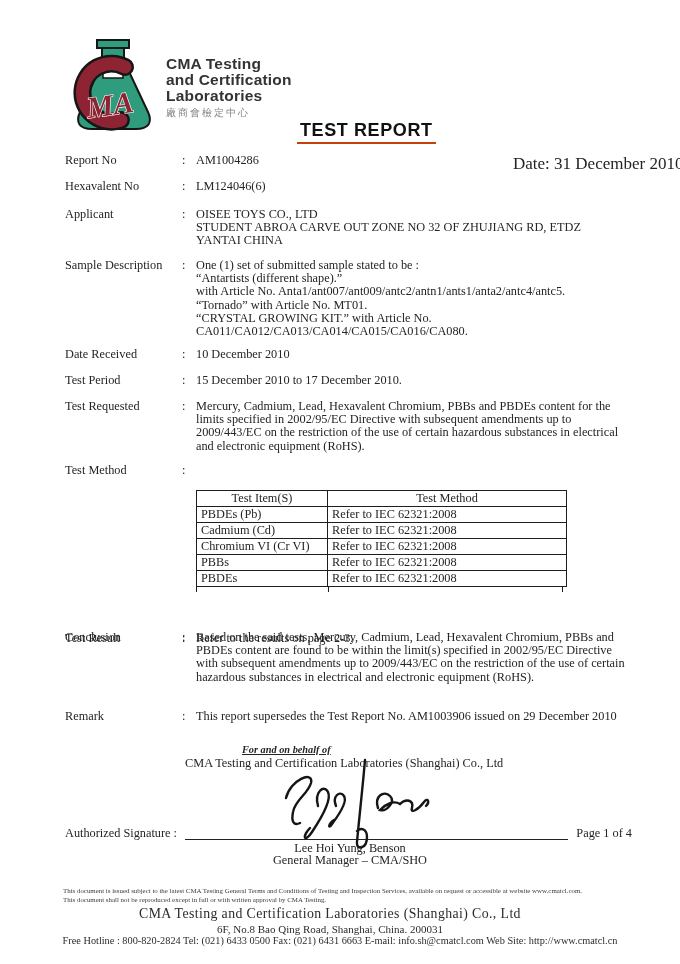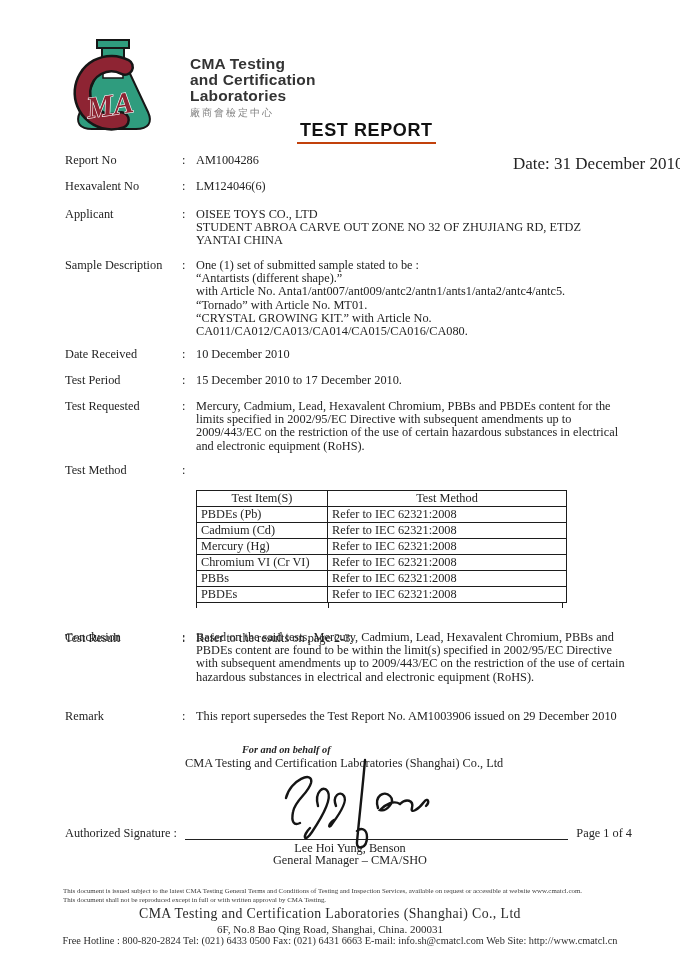--- a/index.html
+++ b/index.html
@@ -4,21 +4,21 @@
 <style>
   html,body{margin:0;padding:0;background:#d8d8d8;}
   .page{
     position:relative;width:680px;height:964px;background:#ffffff;
     font-family:"Liberation Serif", serif;color:#242424;overflow:hidden;
     margin:0 auto;
   }
   
   .logo-wrap{position:absolute;left:60px;top:38px;display:flex;align-items:flex-start;}
   .logo-mark{width:106px;height:104px;flex:none;}
-  .logo-text{margin-left:24px;margin-top:18px;font-family:"Liberation Sans",sans-serif;}
+  .logo-text{margin-left:0;margin-top:18px;font-family:"Liberation Sans",sans-serif;}
   .logo-text .lt{font-weight:bold;font-size:15.5px;line-height:16px;color:#333333;letter-spacing:0.2px;}
   .logo-text .cn{font-size:10px;color:#838383;letter-spacing:2px;margin-top:2px;}
   .report-title{
     position:absolute;left:297px;top:120px;
     font-family:"Liberation Sans",sans-serif;font-weight:bold;font-size:18px;
     letter-spacing:0.6px;color:#111;border-bottom:2px solid #c2410c;padding:0 3px 1px 3px;
   }
   .date-line{position:absolute;left:513px;top:154px;font-size:17px;white-space:nowrap;}
   
   .row{position:absolute;left:65px;right:48px;display:flex;font-size:12.3px;line-height:13.2px;}
@@ -32,21 +32,21 @@
     border:1px solid #1d1d1d;font-size:12.3px;line-height:13.5px;
     padding:0 4px;height:15px;
   }
   .method-table .c1{width:122px;}
   .method-table .c2{width:230px;}
   .method-table .hdr td{text-align:center;}
   .table-stub{margin-left:131px;width:367px;height:5px;
     border-left:1px solid #1d1d1d;border-right:1px solid #1d1d1d;box-sizing:border-box;}
   .table-stub .mid{width:131px;height:100%;border-right:1px solid #1d1d1d;}
   
-  .behalf{position:absolute;left:242px;top:744px;font-size:10.3px;font-weight:bold;font-style:italic;}
+  .behalf{position:absolute;left:242px;top:744px;font-size:10.3px;font-weight:bold;font-style:italic;text-decoration:underline;}
   .sig-company{position:absolute;left:185px;top:756px;font-size:12.3px;}
   .sig-svg{position:absolute;left:272px;top:758px;z-index:2;}
   .auth-row{position:absolute;left:65px;right:48px;top:826px;display:flex;align-items:flex-end;font-size:12.3px;}
   .auth-label{white-space:nowrap;}
   .auth-line{flex:1;border-bottom:1.4px solid #222;height:11px;margin:0 8px 1px 8px;}
   .auth-page{white-space:nowrap;}
   .sig-name{position:absolute;left:225px;top:841px;width:250px;text-align:center;font-size:12.3px;}
   .sig-role{position:absolute;left:225px;top:853px;width:250px;text-align:center;font-size:12.3px;}
   
   .terms{position:absolute;left:63px;right:28px;font-size:6.9px;line-height:8px;color:#3a3a3a;}
@@ -152,24 +152,20 @@
       </tr>
       <tr>
         <td>PBDEs (Pb)</td>
         <td>Refer to IEC 62321:2008</td>
       </tr>
       <tr>
         <td>Cadmium (Cd)</td>
         <td>Refer to IEC 62321:2008</td>
       </tr>
       <tr>
-        <td>Mercury (Hg)</td>
-        <td>Refer to IEC 62321:2008</td>
-      </tr>
-      <tr>
         <td>Chromium VI (Cr VI)</td>
         <td>Refer to IEC 62321:2008</td>
       </tr>
       <tr>
         <td>PBBs</td>
         <td>Refer to IEC 62321:2008</td>
       </tr>
       <tr>
         <td>PBDEs</td>
         <td>Refer to IEC 62321:2008</td>

